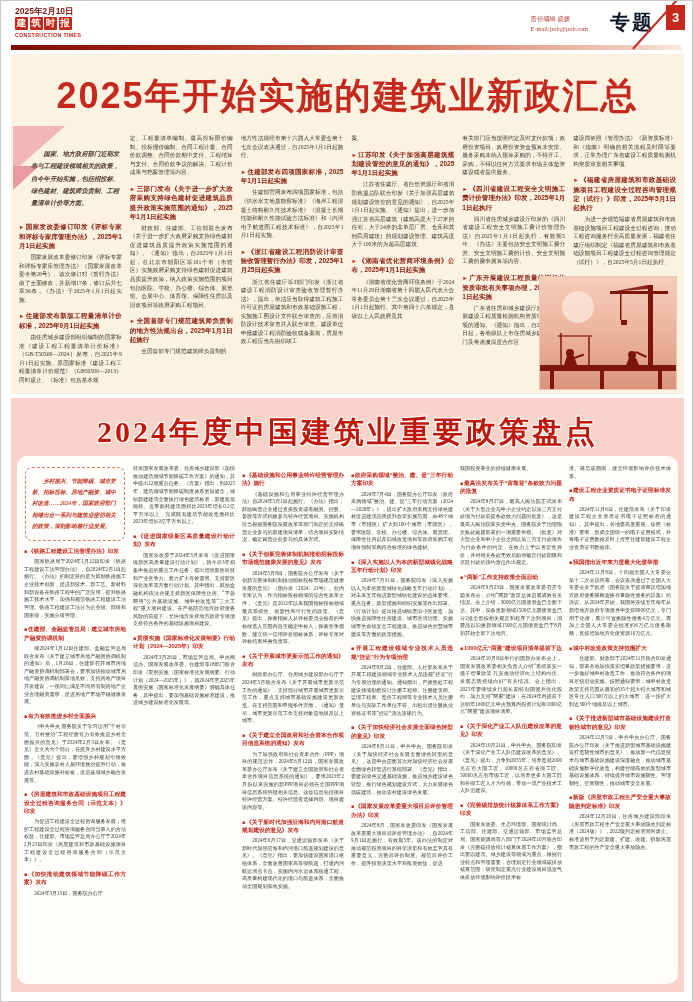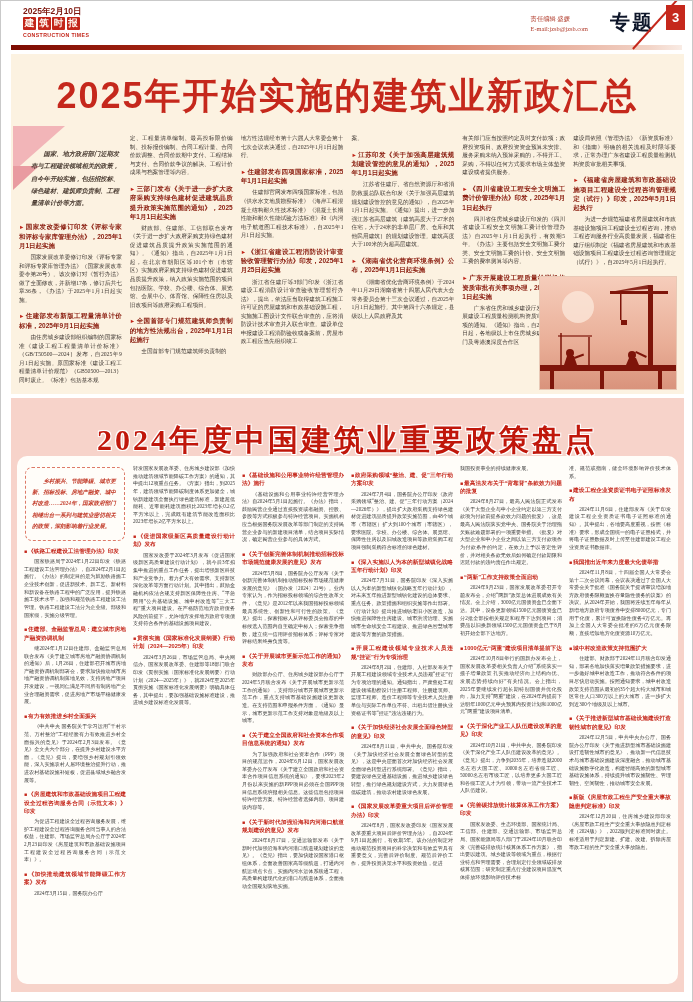--- a/index.html
+++ b/index.html
@@ -1,19 +1,19 @@
 <!DOCTYPE html>
 <html><head>
 <meta charset="utf-8">
 <style>
   html,body{margin:0;padding:0;background:#e9e9e9;}
   .page{position:relative;width:693px;height:1002px;background:#fff;border:1px solid #c9c9c9;
         box-sizing:border-box;overflow:hidden;font-family:"Liberation Serif",serif;}
   
-  .hdr{position:absolute;top:0;left:8px;right:0;height:44px;}
+  .hdr{position:absolute;top:0;left:0;right:0;height:44px;}
   .date{position:absolute;left:14px;top:5px;font-size:8.5px;font-weight:bold;color:#7d150c;
         font-family:"Liberation Sans",sans-serif;}
   .logo{position:absolute;left:14px;top:16px;display:flex;gap:1.5px;}
   .logo .tile{width:13px;height:13px;background:#c3261a;color:#fff7ef;font-size:9.5px;line-height:13px;
         text-align:center;font-weight:bold;border-radius:1px;}
   .logosub{position:absolute;left:14px;top:31px;font-size:5.2px;font-weight:bold;color:#c3261a;
         letter-spacing:.4px;font-family:"Liberation Sans",sans-serif;}
   .edinfo{position:absolute;right:104px;top:13px;text-align:left;color:#b03a2a;font-size:6.3px;line-height:1.6;}
   .zhuanti{position:absolute;right:38px;top:8px;font-size:20px;font-weight:bold;color:#0f172a;letter-spacing:2px;}
   .badge{position:absolute;right:7px;top:4px;width:19px;height:25px;background:#c5281c;color:#fff;
@@ -37,21 +37,21 @@
         padding:14px 2px 6px 12px;text-indent:2em;}
   .s1cols .ih{color:#8c2012;font-weight:bold;font-size:6.5px;line-height:1.4;margin:7px 0 3px;
         font-family:"Liberation Sans",sans-serif;text-align:justify;}
   .s1cols .ih .mk{color:#c3261a;font-size:5.5px;margin-right:1px;}
   .s1cols .ip{font-size:5.7px;line-height:1.5;color:#3c3530;text-indent:2em;text-align:justify;}
   .s1cols .ip.cont{text-indent:0;}
   .photo{position:absolute;right:8px;bottom:5px;width:136px;height:112px;z-index:3;
         box-shadow:0 0 0 1px #e8c9b6;}
   
   .s2{position:absolute;top:397px;left:10px;width:673px;height:594px;background:#f7d3ca;}
-  .s2 h2{margin:12px;padding-top:10px;text-align:center;font-size:30px;font-weight:900;color:#c0170b;
+  .s2 h2{margin:4px;padding-top:10px;text-align:center;font-size:30px;font-weight:900;color:#c0170b;
         letter-spacing:3px;font-family:"Liberation Serif",serif;
         text-shadow:1px 1px 0 #fff,-1px -1px 0 #fff,1px -1px 0 #fff,-1px 1px 0 #fff;}
   .box{position:absolute;left:6px;right:6px;top:58px;bottom:8px;background:#fffdf9;border-radius:10px;
         padding:9px 7px;box-sizing:border-box;}
   .s2cols{display:flex;gap:7px;height:100%;overflow:hidden;}
   .s2cols .col{flex:1;overflow:hidden;}
   .s2cols .intro{border:1px dashed #dd7a68;border-radius:7px;padding:8px 6px;margin:2px 1px 6px 1px;
         color:#c23a28;font-weight:bold;font-style:italic;font-size:5.6px;line-height:2;text-indent:2em;}
   .s2cols .ih{color:#c5281c;font-weight:bold;font-size:5.7px;line-height:1.45;margin:6px 0 3px;
         font-family:"Liberation Sans",sans-serif;text-align:justify;}

